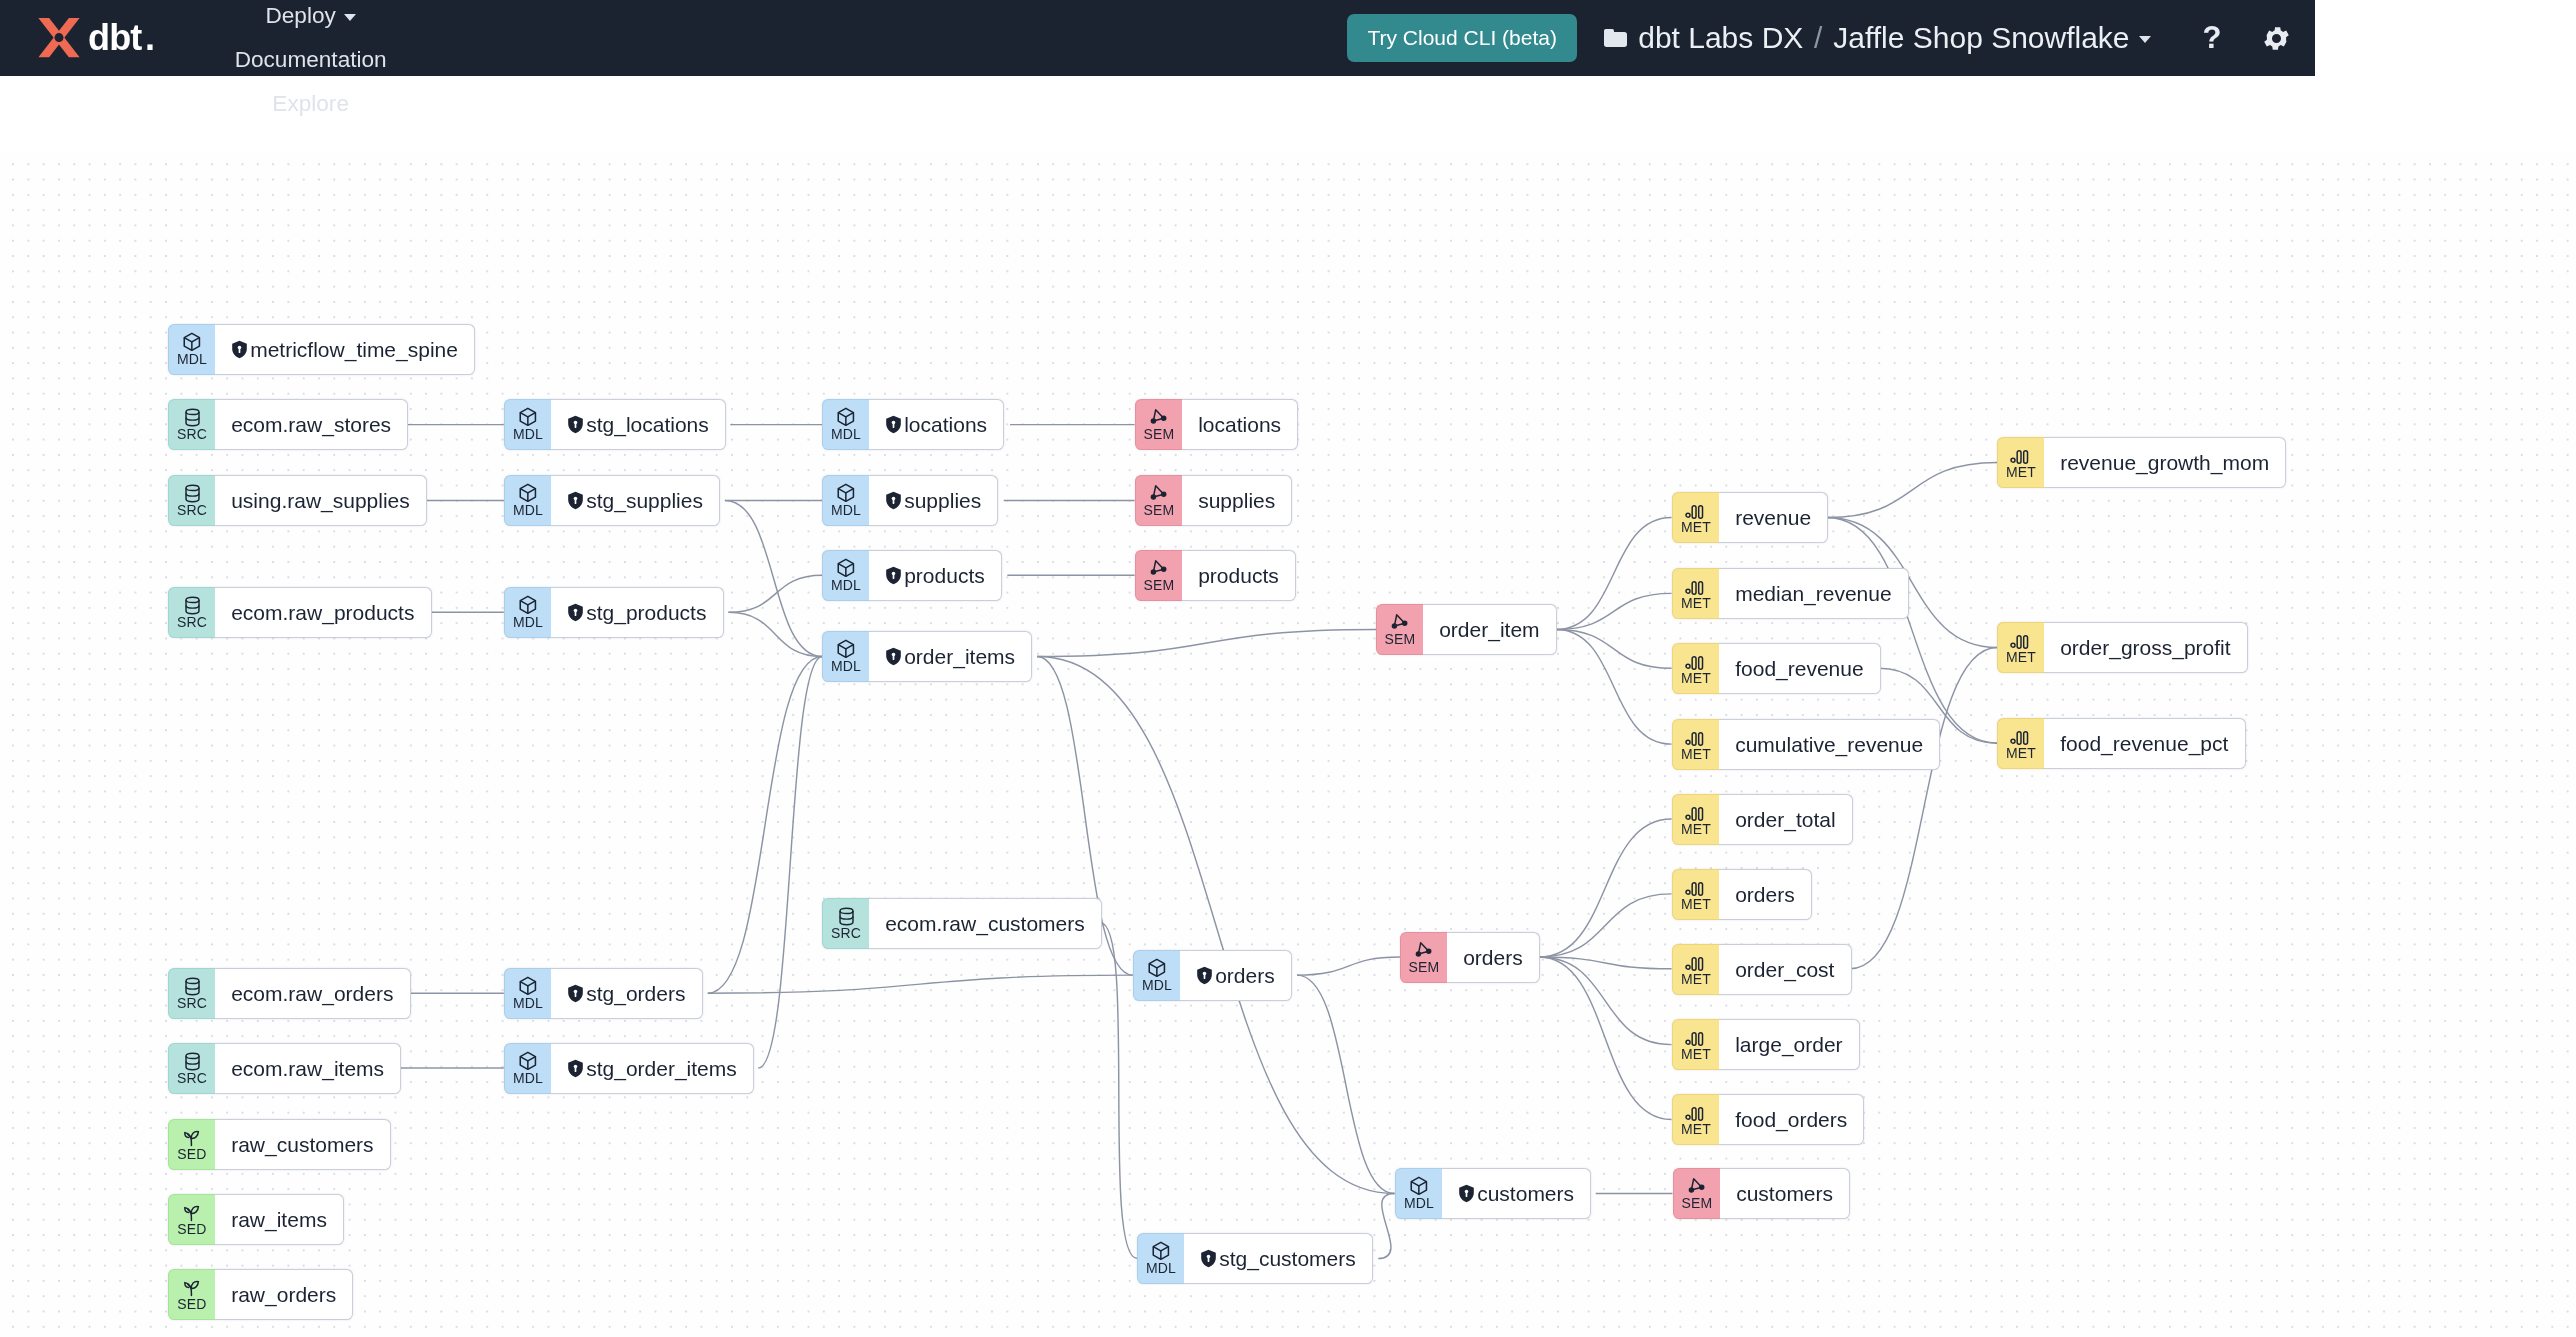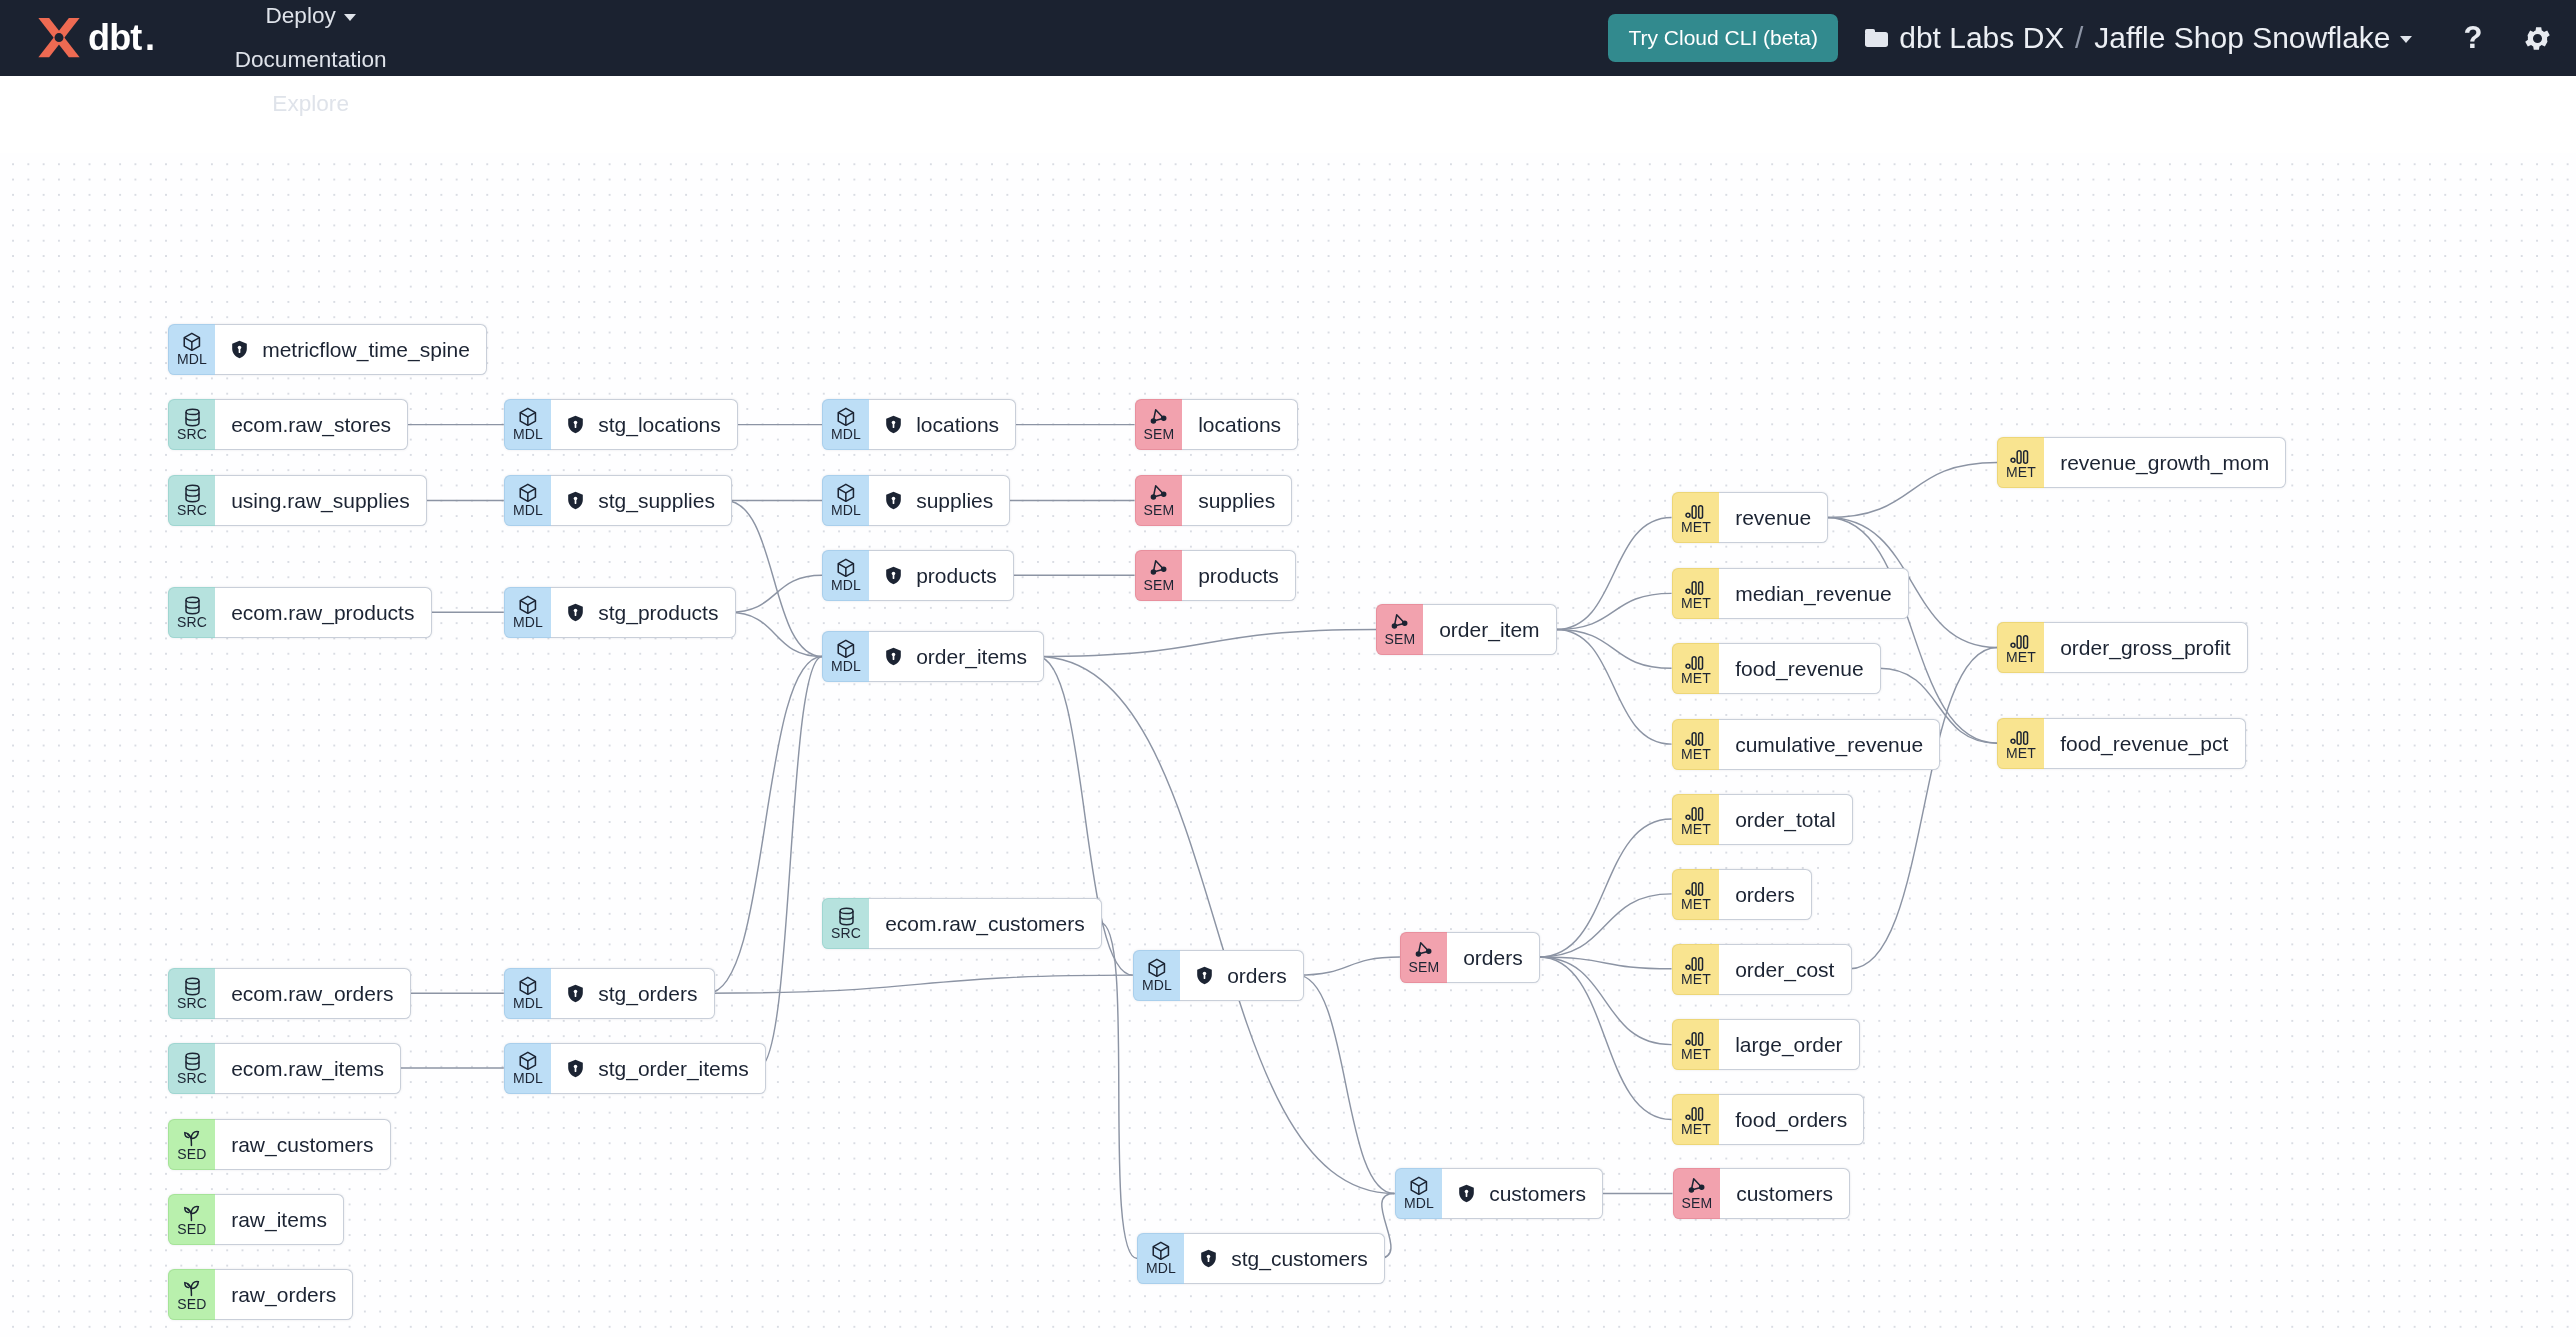--- a/index.html
+++ b/index.html
@@ -6,21 +6,21 @@
   html,body { width:2576px; height:1338px; overflow:hidden; }
   body {
     font-family: "Liberation Sans", sans-serif;
     background:#ffffff;
     color:#20293b;
     -webkit-font-smoothing:antialiased;
   }
 
   
   #topnav {
-    position:absolute; top:0; left:0; width:2576px; height:76px;
+    position:absolute; top:0; left:0; width:2315px; height:76px;
     background:#1b2230;
     display:flex; align-items:center;justify-content:flex-end;
   }
   #logo { display:flex; align-items:center; margin-left:32.5px; gap:3.6px; }
   .logo-mark { width:52px; height:49px; position:relative; }
   .logo-mark svg { display:block; }
   .logo-word { font-size:36px; font-weight:700; color:#fff; letter-spacing:-0.9px;
                font-family:"Liberation Sans", sans-serif; line-height:1; }
   .logo-dot { color:#fff; font-size:36px; font-weight:700; }
 
@@ -96,21 +96,21 @@
     width:47px; border-radius:6.3px 0 0 6.3px;
     display:flex; flex-direction:column; align-items:center; justify-content:center;
     gap:0px; flex:none;
   }
   .badge .bicon { height:20px; display:flex; align-items:flex-end; }
   .badge .btxt { font-size:14px; line-height:13.5px; color:#1c2433; letter-spacing:0.2px;
                  font-family:"Liberation Sans", sans-serif; }
   .body {
     background:#fff; border:1.3px solid #c9cfd9; border-left:none;
     border-radius:0 6.3px 6.3px 0; display:flex; align-items:center;
-    padding:0 16.2px; gap:14px; white-space:nowrap;
+    padding:0 16.2px; gap:2px; white-space:nowrap;
   }
   .lbl { font-size:21px; color:#1c2433; line-height:1; }
   .shield { flex:none; display:flex; align-items:center; }
 
   
   .t-mdl .badge { background:#bddef6; border:1.3px solid #a9cfec; border-right:none; }
   .t-src .badge { background:#b6e2de; border:1.3px solid #9fd6d1; border-right:none; }
   .t-sem .badge { background:#f2a2ae; border:1.3px solid #e88f9d; border-right:none; }
   .t-met .badge { background:#f9e490; border:1.3px solid #edd677; border-right:none; }
   .t-sed .badge { background:#b9f0ad; border:1.3px solid #a5e398; border-right:none; }

